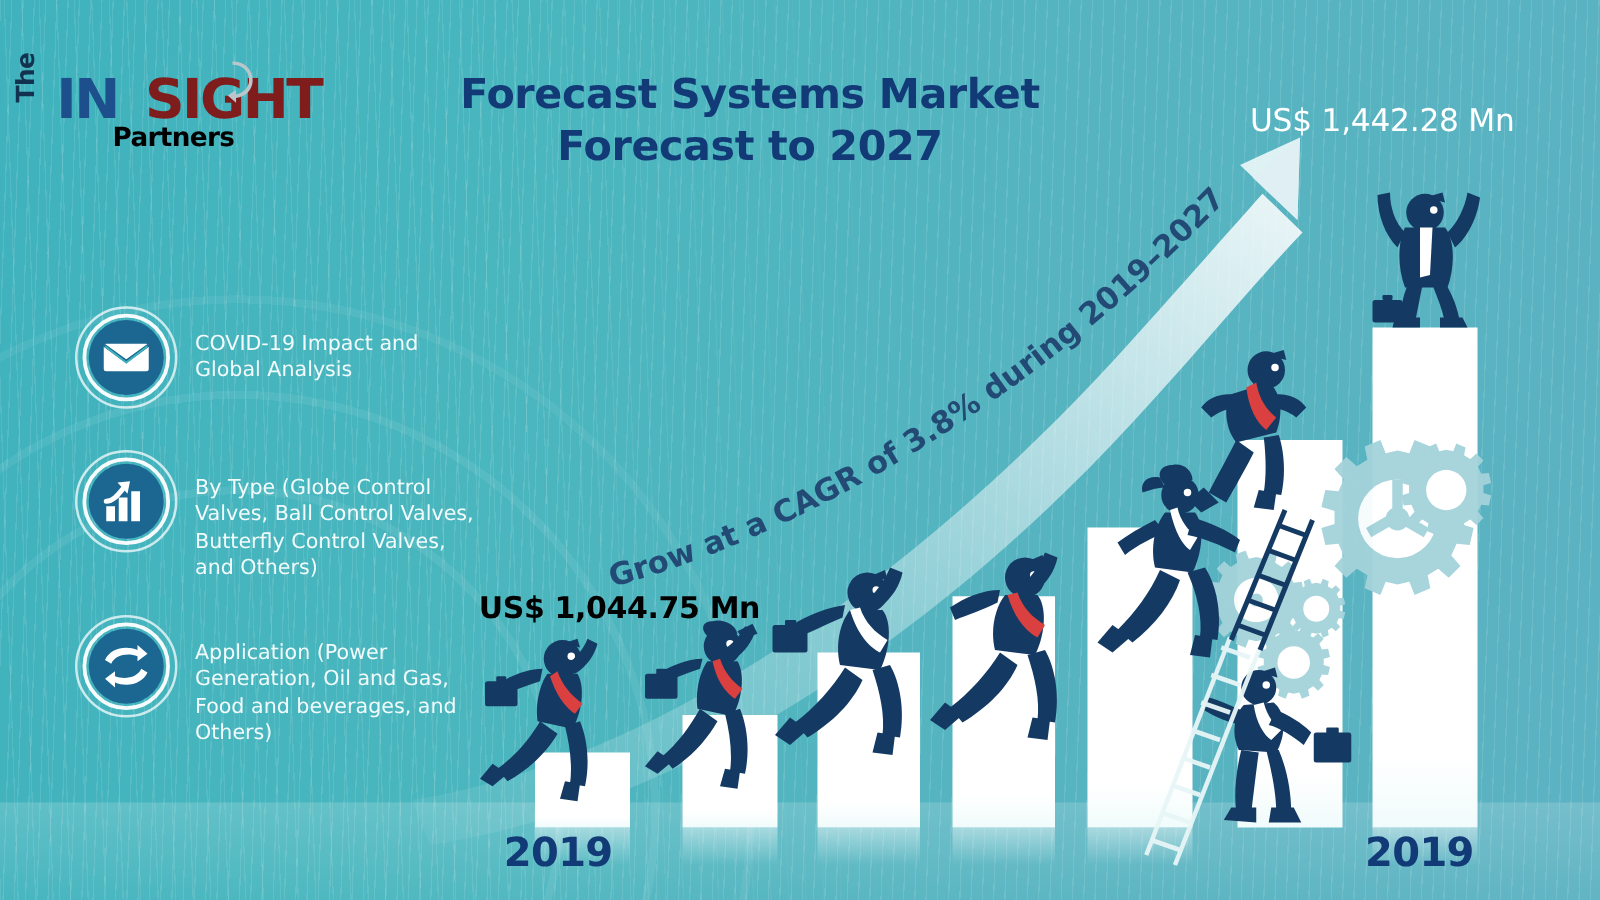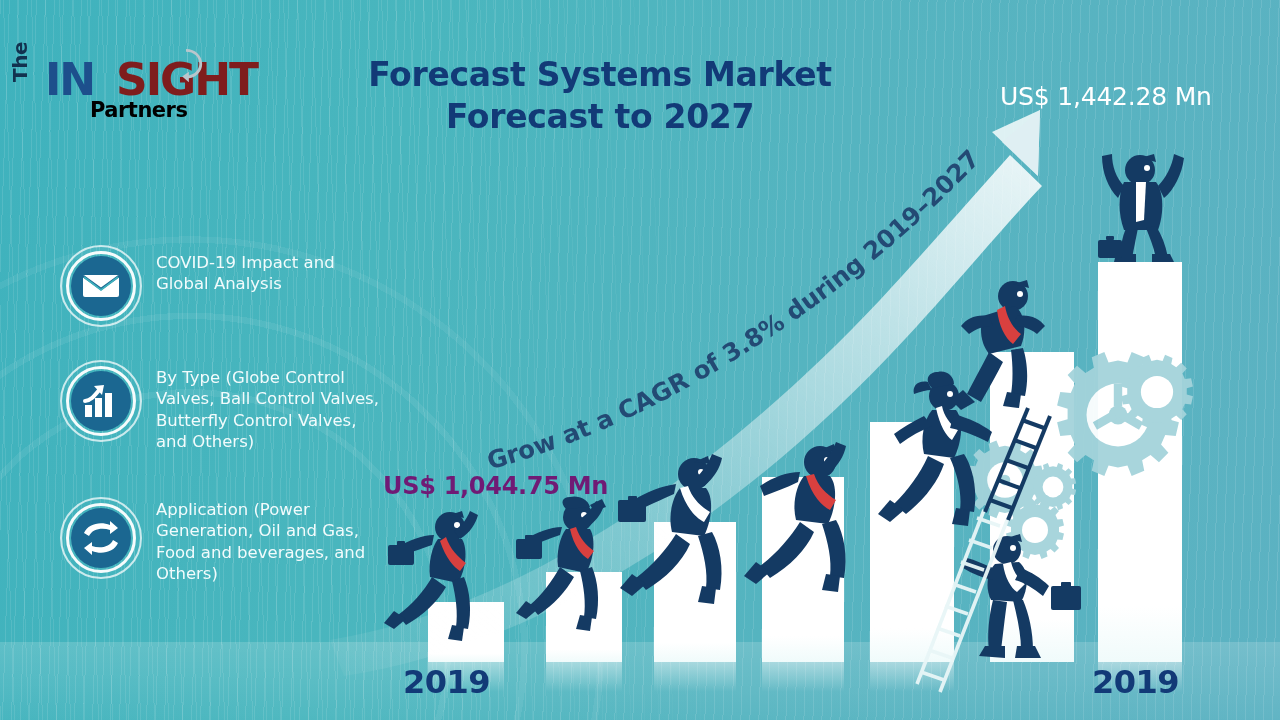--- a/index.html
+++ b/index.html
@@ -54,43 +54,43 @@
   .logo .l-swoosh{position:absolute;left:163px;top:8px;width:38px;height:40px;}
 
   
   .title{position:absolute;left:250px;top:54px;width:700px;text-align:center;
     font:700 33px/1.26 "DejaVu Sans",sans-serif;color:#123a77;letter-spacing:-.3px;}
 
   
   .feature{position:absolute;display:flex;align-items:flex-start;}
   .feat-1{left:60px;top:245px;}
   .feat-2{left:60px;top:360px;}
-  .feat-3{left:60px;top:492px;align-items:center;}
+  .feat-3{left:60px;top:492px;}
   .icon-wrap{position:relative;width:82px;height:82px;flex:0 0 82px;}
   .icon-ring-o{position:absolute;inset:0;border-radius:50%;
     border:2px solid rgba(255,255,255,.72);}
   .icon-ring-i{position:absolute;inset:6px;border-radius:50%;
     border:3px solid rgba(255,255,255,.95);}
   .icon-disc{position:absolute;inset:11px;border-radius:50%;background:#1b6791;
     display:flex;align-items:center;justify-content:center;}
-  .feat-text{margin-left:14px;margin-top:7px;width:232px;
+  .feat-text{margin-left:14px;margin-top:19px;width:232px;
     font:400 16.5px/1.30 "DejaVu Sans",sans-serif;color:#f2fbfc;}
 
   
   .bar{position:absolute;bottom:58px;background:linear-gradient(to bottom,#ffffff 0%,#ffffff 86%,#f0fbfb 100%);}
   .bar-shadow{position:absolute;bottom:28px;height:30px;
     background:linear-gradient(to bottom,rgba(255,255,255,.42),rgba(255,255,255,0));}
 
   .year{position:absolute;bottom:22px;
     font:700 32px/1 "DejaVu Sans",sans-serif;color:#123a77;letter-spacing:-.5px;}
   .year-2019{left:403px;margin-top:41px;}
   .year-2027{left:1092px;}
 
   .val-left{position:absolute;left:383px;top:474px;
-    font:700 24px/1 "DejaVu Sans",sans-serif;color:#701a75;letter-spacing:-.3px;}
+    font:700 24px/1 "DejaVu Sans",sans-serif;color:#000000;letter-spacing:-.3px;}
   .val-right{position:absolute;left:1000px;top:84px;
     font:400 25px/1 "DejaVu Sans",sans-serif;color:#ffffff;letter-spacing:-.2px;}
 
   
   .layer{position:absolute;left:0;top:0;width:1280px;height:720px;
     pointer-events:none;}
 </style>
 </head>
 <body>
 

